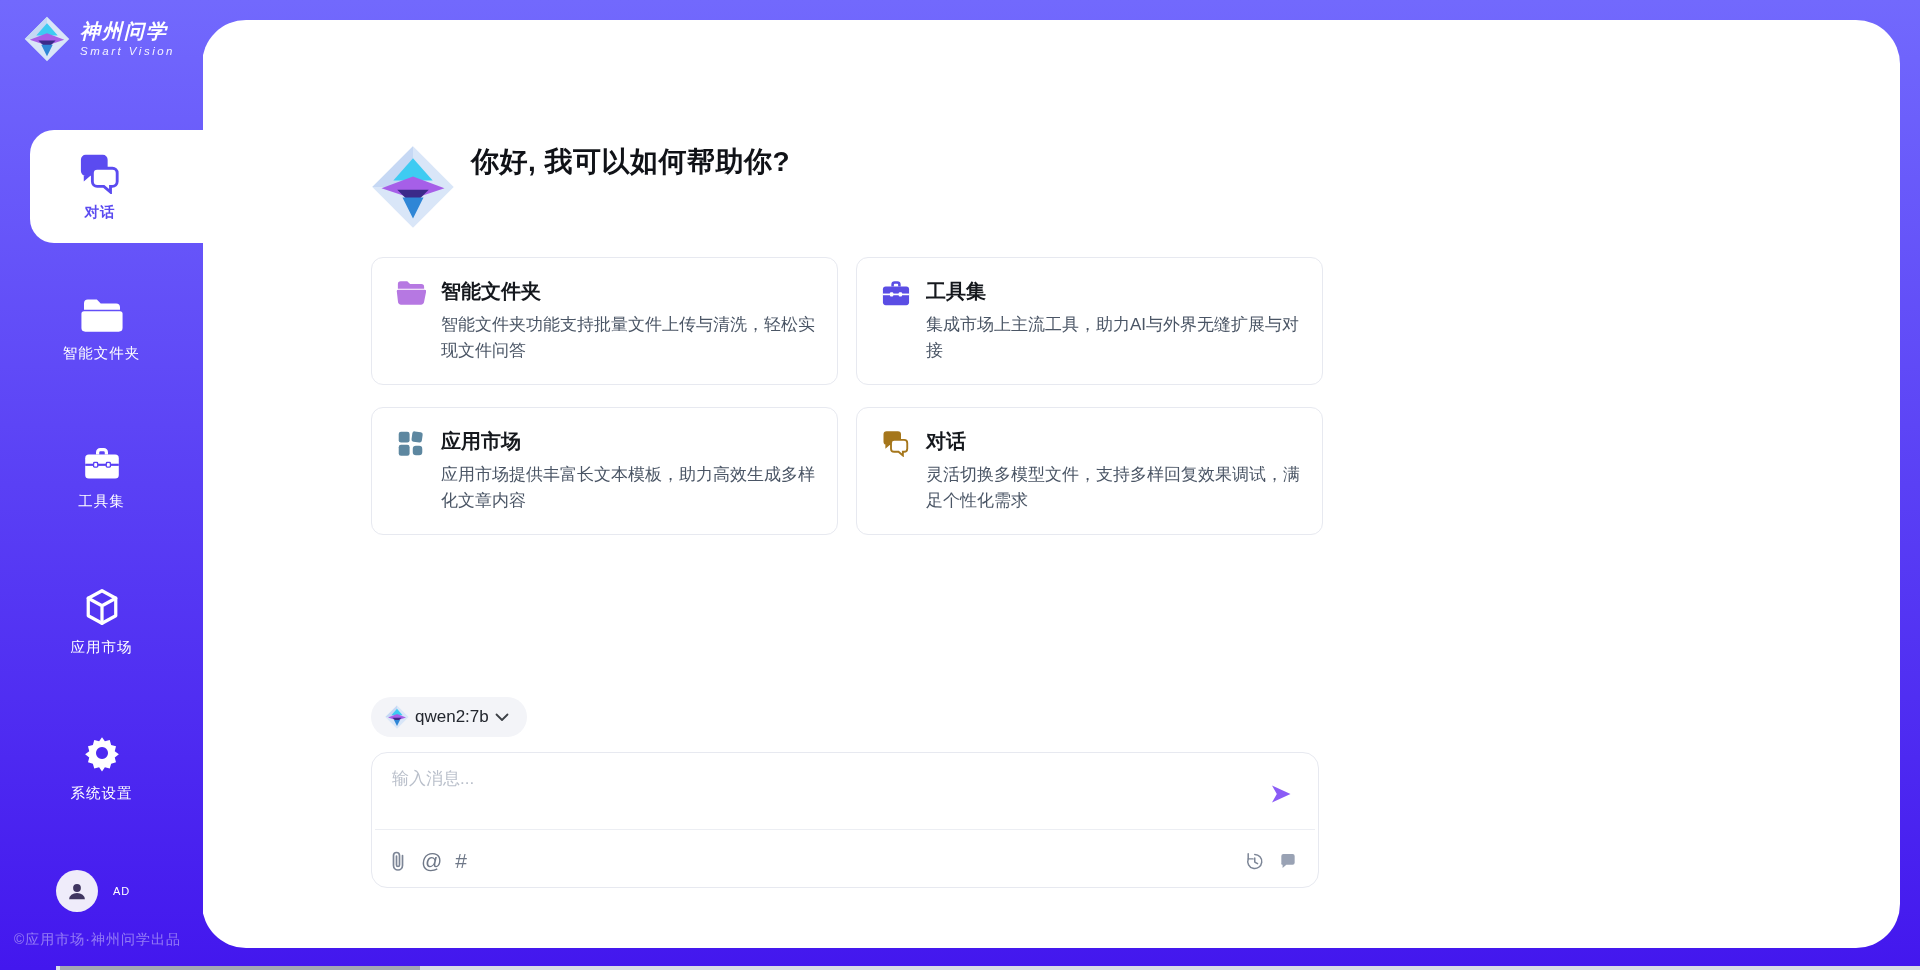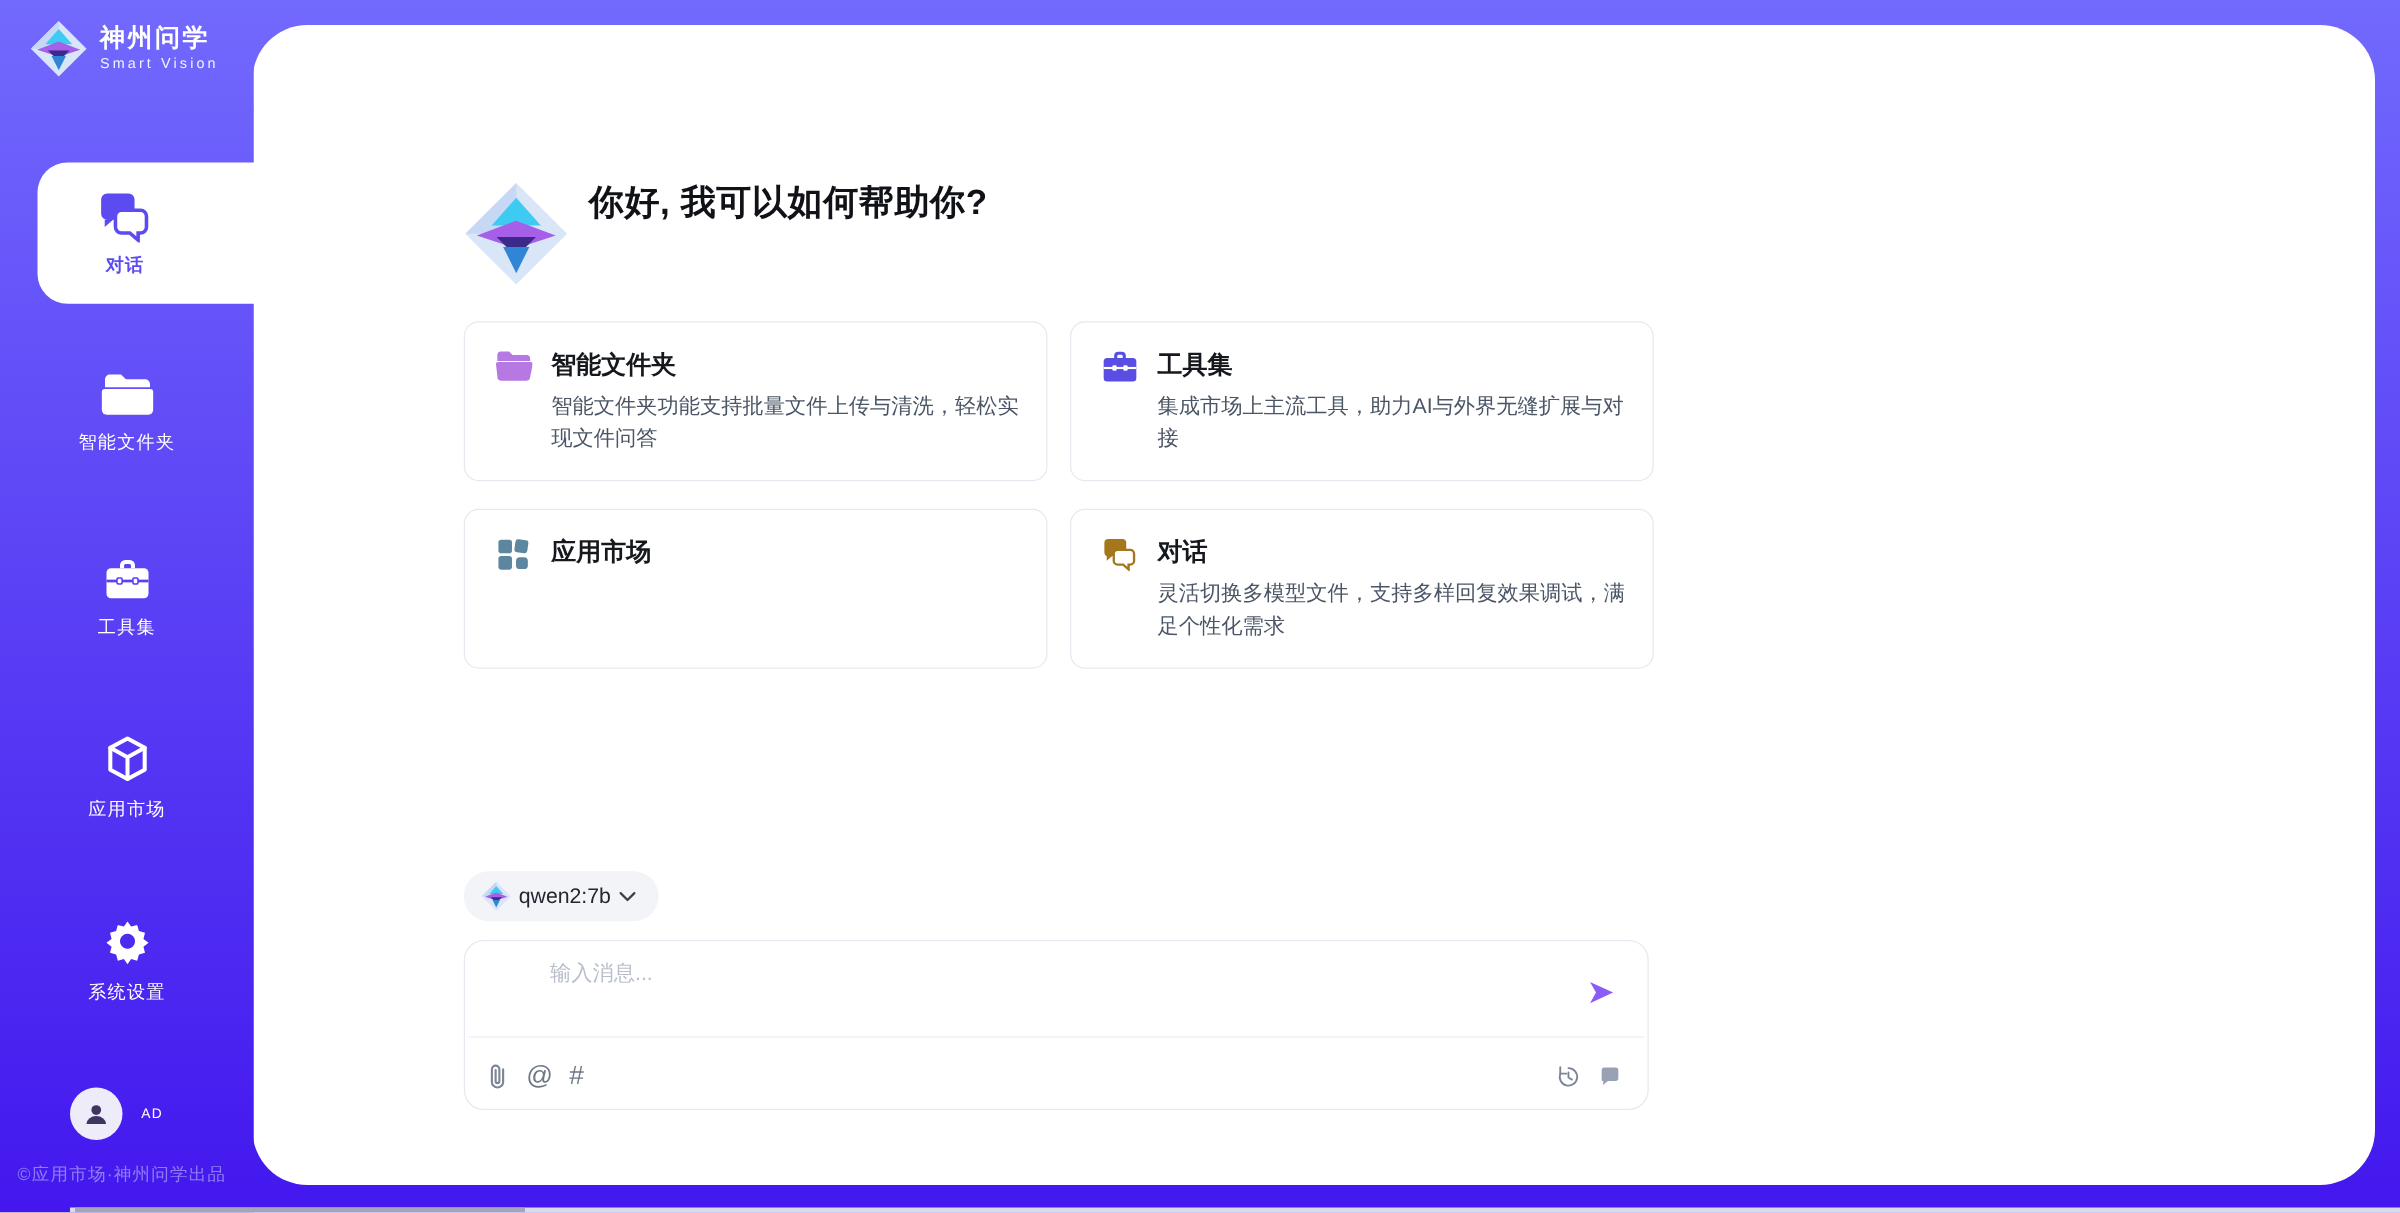--- a/index.html
+++ b/index.html
@@ -8,21 +8,21 @@
   .app { position:relative; width:1920px; height:970px;
          background:linear-gradient(180deg,#7269fd 0%,#5a40f5 50%,#4317ee 100%); overflow:hidden; }
 
   
   .panel { position:absolute; left:202px; top:20px; right:20px; bottom:22px;
            background:#ffffff; border-radius:44px; }
 
   
   .sidebar { position:absolute; left:0; top:0; width:203px; height:100%;
              background:linear-gradient(180deg,#7269fd 0%,#5a40f5 50%,#4317ee 100%); z-index:3; }
-  .brand { position:absolute; left:24px; top:16px; display:flex; align-items:center; gap:10px; }
+  .brand { position:absolute; left:24px; top:16px; display:flex; align-items:center; gap:10px;font-style:italic; }
   .brand-text { color:#fff; line-height:1.1; }
   .brand-name { font-size:20px; font-weight:700; letter-spacing:2px; }
   .brand-tagline { font-size:11.5px; letter-spacing:2.5px; opacity:.92; margin-top:3px; }
 
   
   .nav-active { position:absolute; left:30px; top:130px; width:175px; height:113px;
                 background:#fff; border-radius:24px 0 0 24px; z-index:2; }
   .fillet { position:absolute; left:159px; width:44px; height:44px; z-index:2; }
   .fillet-top    { top:86px;  background:radial-gradient(circle 44px at 0 0,   #6b5efb 0 43.5px, #ffffff 44px); }
   .fillet-bottom { top:243px; background:radial-gradient(circle 44px at 0 100%,#654ff8 0 43.5px, #ffffff 44px); }
@@ -62,21 +62,21 @@
 
   .model-pill { position:absolute; left:0; top:697px; height:40px; padding:0 18px 0 14px;
                 display:inline-flex; align-items:center; gap:6px;
                 background:#f3f4f8; border-radius:20px; cursor:pointer; }
   .model-name { font-size:17px; color:#22262e; }
 
   .composer { position:absolute; left:0; top:752px; width:948px; height:136px;
               background:#fff; border:1.5px solid #e7e9f0; border-radius:16px; }
   .composer textarea { position:absolute; left:20px; top:14px; width:860px; height:58px;
               border:none; outline:none; resize:none; font-family:inherit;
-              font-size:17px; color:#333a46; background:transparent;margin-left:48px; }
+              font-size:17px; color:#333a46; background:transparent; }
   .composer textarea::placeholder { color:#b9bfca; }
   .send-btn { position:absolute; right:24px; top:28px; width:26px; height:26px; cursor:pointer;
               display:flex; align-items:center; justify-content:center; }
   .composer-divider { position:absolute; left:3px; right:3px; top:76px; height:1px; background:#eceef3; }
   .composer-toolbar { position:absolute; left:16px; right:20px; top:90px; height:36px;
               display:flex; align-items:center; gap:13px; color:#7c8596; }
   .tb-spacer { flex:1; }
   .tb-btn { display:flex; align-items:center; justify-content:center; cursor:pointer; }
   .tb-glyph { font-size:21px; color:#6f7888; }
 
@@ -233,20 +233,21 @@
       <div class="card">
         <span class="card-icon">
           <svg width="29" height="29" viewBox="0 0 32 32" fill="#5d87a0">
             <rect x="3" y="3" width="12" height="12" rx="2.5"></rect>
             <rect x="17.5" y="3" width="11.5" height="11.5" rx="2.5" transform="rotate(8 23 9)"></rect>
             <rect x="3" y="17.5" width="12" height="12" rx="2.5"></rect>
             <rect x="18.5" y="18.5" width="10.5" height="10.5" rx="3.5"></rect>
           </svg>
         </span>
         <div class="card-title">应用市场</div>
+        <div class="card-desc">应用市场提供丰富长文本模板，助力高效生成多样化文章内容</div>
       </div>
 
       <div class="card">
         <span class="card-icon" style="color:#a5761b">
           <svg width="30" height="28" viewBox="0 0 48 44">
             <path d="M4 8a5 5 0 0 1 5-5h18a5 5 0 0 1 5 5v12a5 5 0 0 1-5 5H14l-7 6v-6h2a5 5 0 0 1-5-5z" fill="currentColor"></path>
             <path d="M21 17h16a5 5 0 0 1 5 5v9a5 5 0 0 1-5 5h-2v6l-7-6h-7a5 5 0 0 1-5-5v-9a5 5 0 0 1 5-5z" fill="#fff" stroke="currentColor" stroke-width="3"></path>
           </svg>
         </span>
         <div class="card-title">对话</div>

